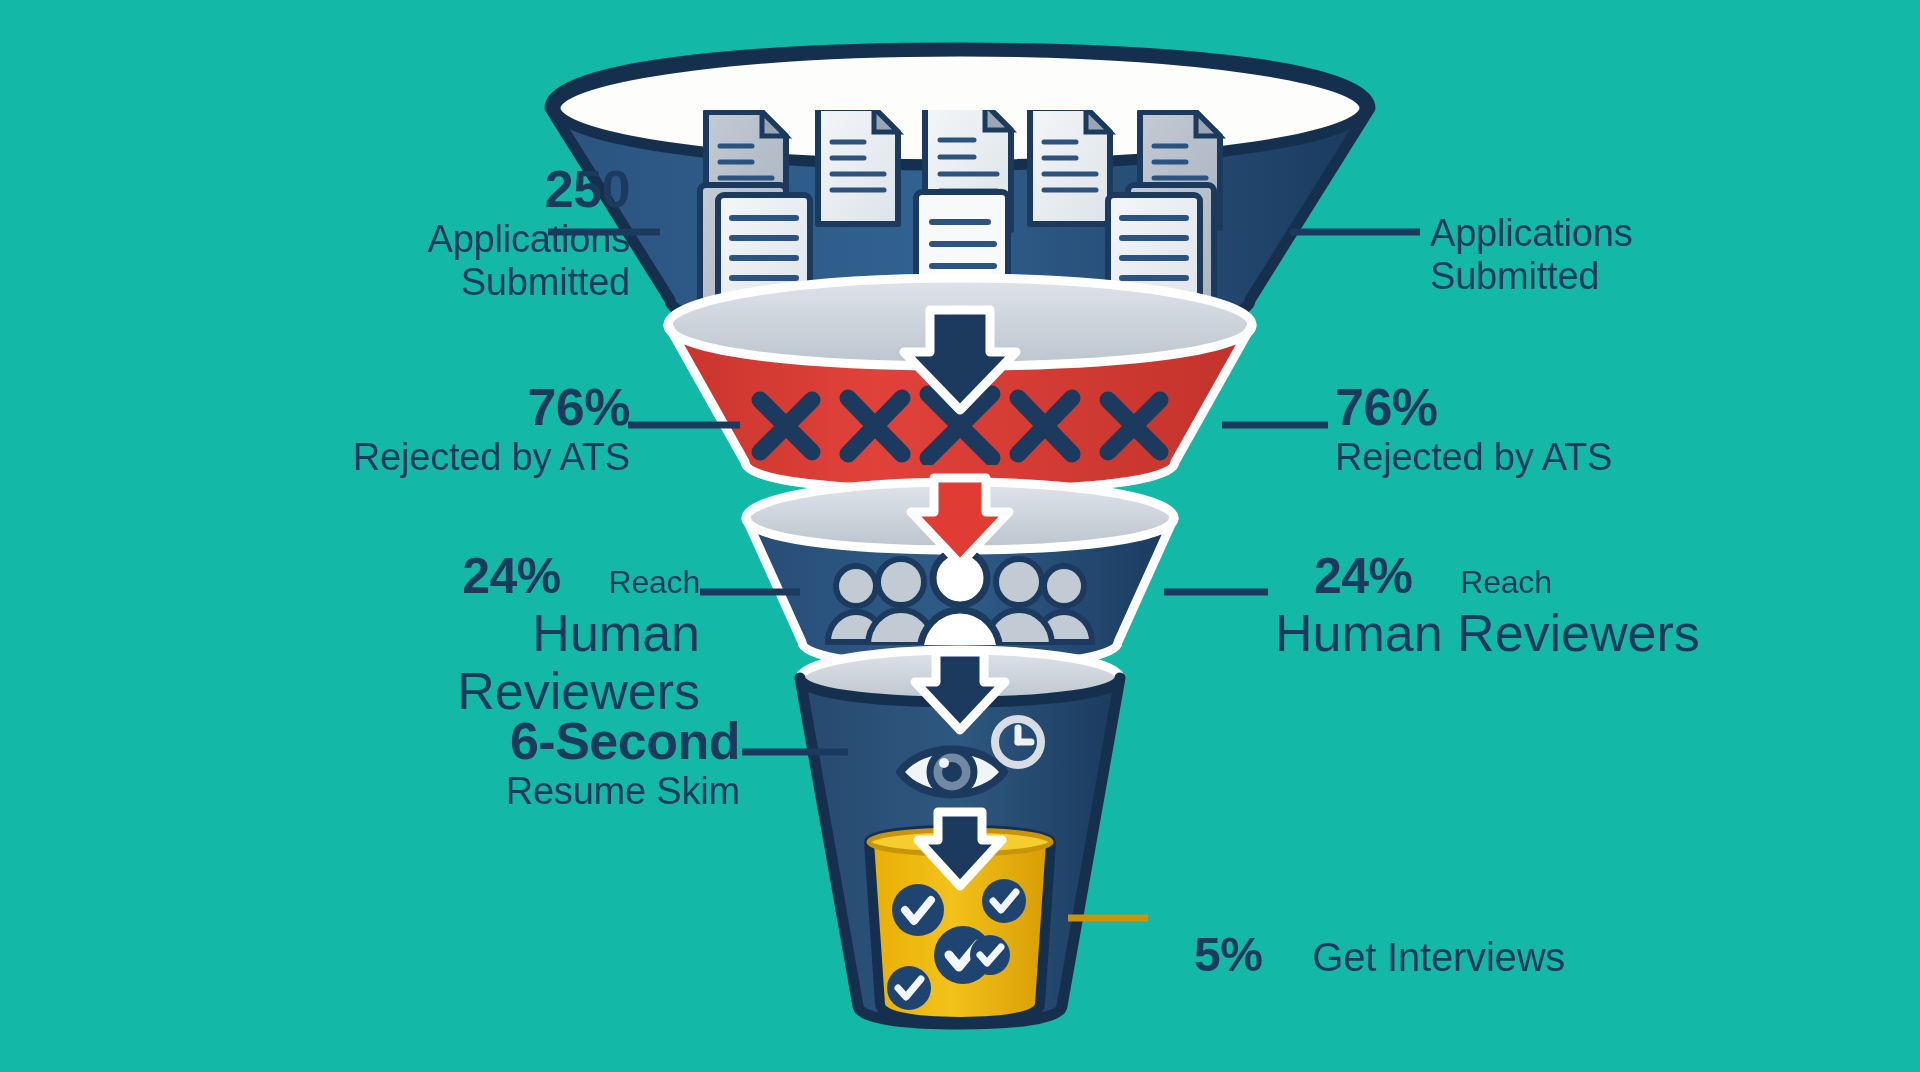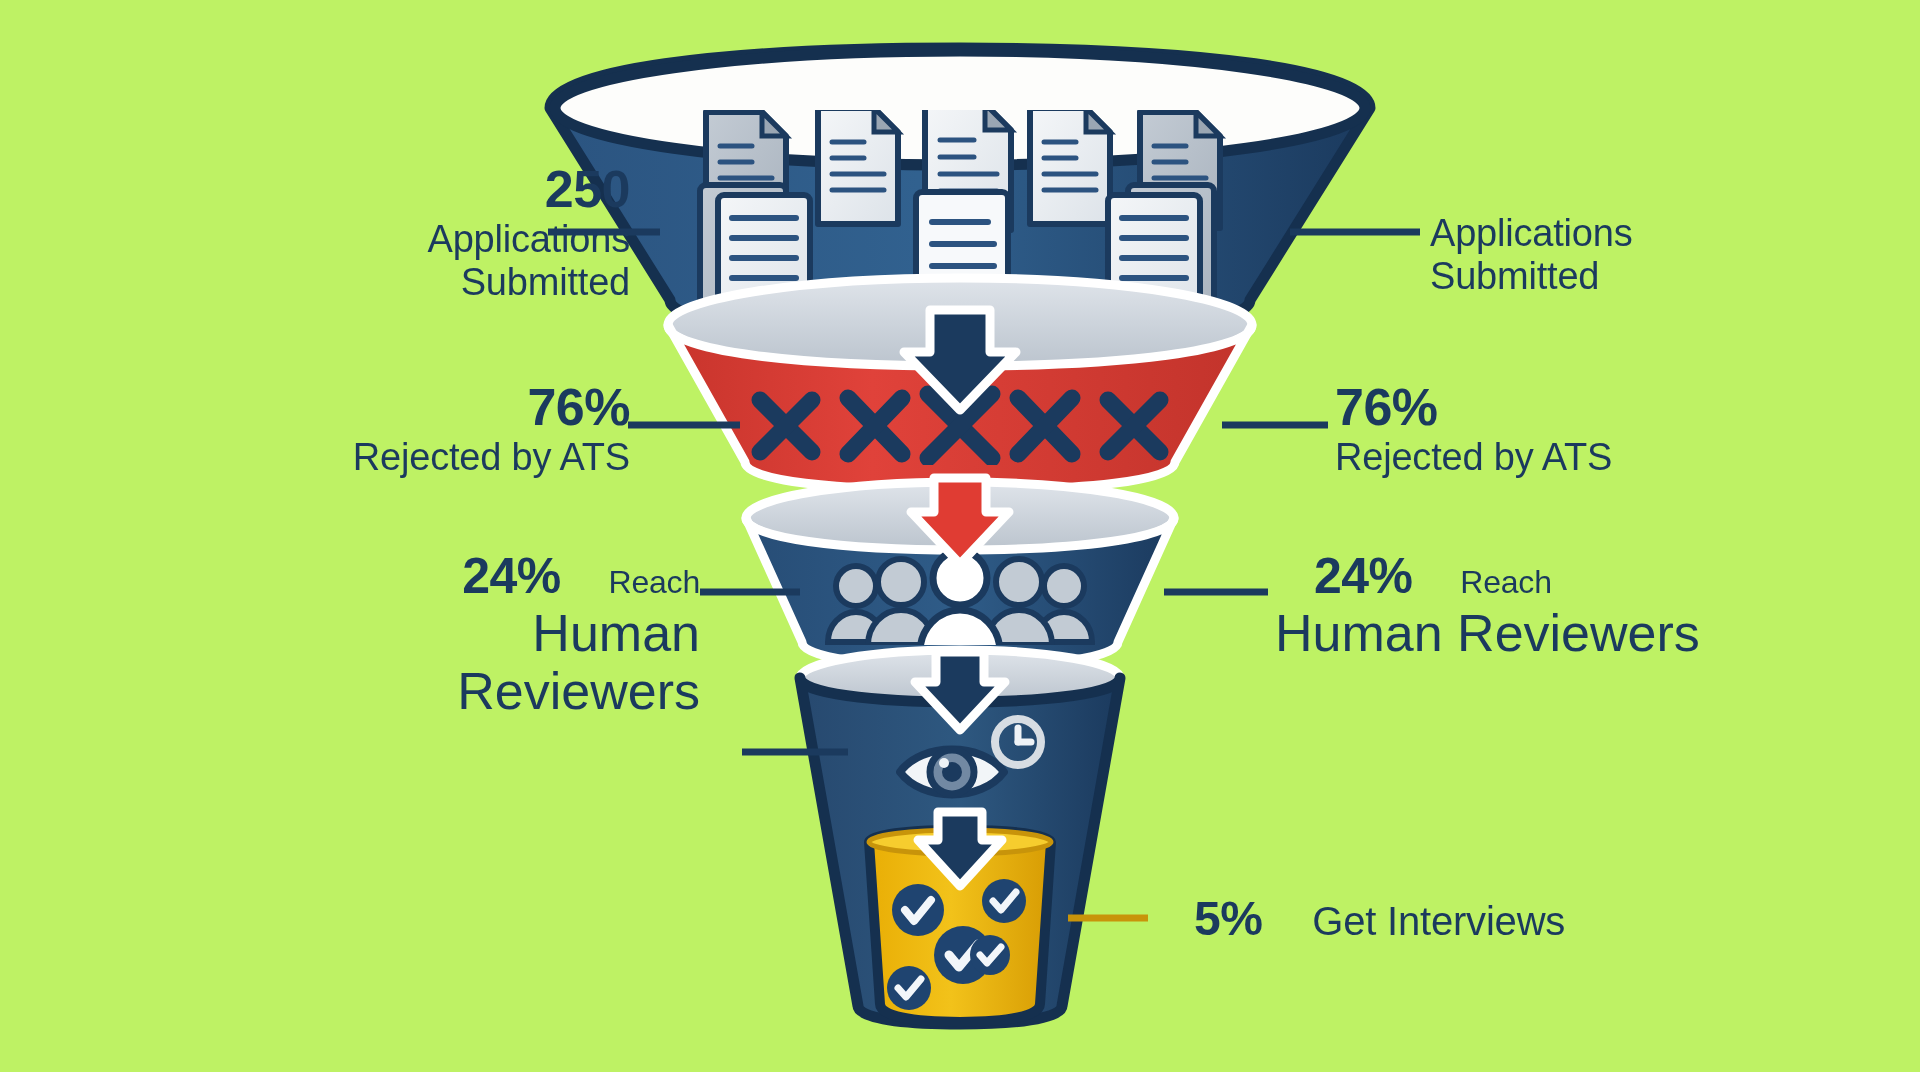--- a/index.html
+++ b/index.html
@@ -71,28 +71,28 @@
   #lbl-t2-right { left: 1335px; top: 378px; width: 420px; }
 
   
   #lbl-t3-left  { left: 280px; top: 548px; width: 420px; }
   #lbl-t3-right { left: 1275px; top: 548px; width: 440px; }
 
   
   #lbl-t4-left  { left: 360px; top: 712px; width: 380px; }
 
   
-  #lbl-t5-right { left: 1155px; top: 892px; width: 420px; }
+  #lbl-t5-right { left: 1155px; top: 928px; width: 420px; }
   #lbl-t5-right .lbl-head { font-size: 48px; }
   #lbl-t5-right .lbl-sub  { font-size: 40px; }
 </style>
 </head>
 <body>
 
-<div id="stage" style="background: #bef264; text-decoration: underline;">
+<div id="stage" style="background: #14b8a6; text-decoration: underline;">
 
   <svg class="funnel-canvas" viewBox="0 0 1920 1072" xmlns="http://www.w3.org/2000/svg">
     <defs>
       <linearGradient id="gradNavy1" x1="0" y1="0" x2="1" y2="0">
         <stop offset="0%" stop-color="#2b5480"></stop>
         <stop offset="45%" stop-color="#31618f"></stop>
         <stop offset="100%" stop-color="#1b3a5e"></stop>
       </linearGradient>
       <linearGradient id="gradNavy2" x1="0" y1="0" x2="1" y2="0">
         <stop offset="0%" stop-color="#274d76"></stop>
@@ -417,19 +417,21 @@
     <span class="lbl-head">24%</span><span class="lbl-sub"> Reach</span>
     <span class="lbl-sub2">Human Reviewers</span>
   </div>
 
   <div class="label-block right-side inline-row" id="lbl-t3-right">
     <span class="lbl-head">24%</span><span class="lbl-sub"> Reach</span>
     <span class="lbl-sub2">Human Reviewers</span>
   </div>
 
   <div class="label-block left-side" id="lbl-t4-left">
+    <span class="lbl-head">6-Second</span>
+    <span class="lbl-sub">Resume Skim</span>
   </div>
 
   <div class="label-block right-side inline-row" id="lbl-t5-right">
     <span class="lbl-head">5%</span><span class="lbl-sub"> Get Interviews</span>
   </div>
 
 </div>
 
 </body></html>

